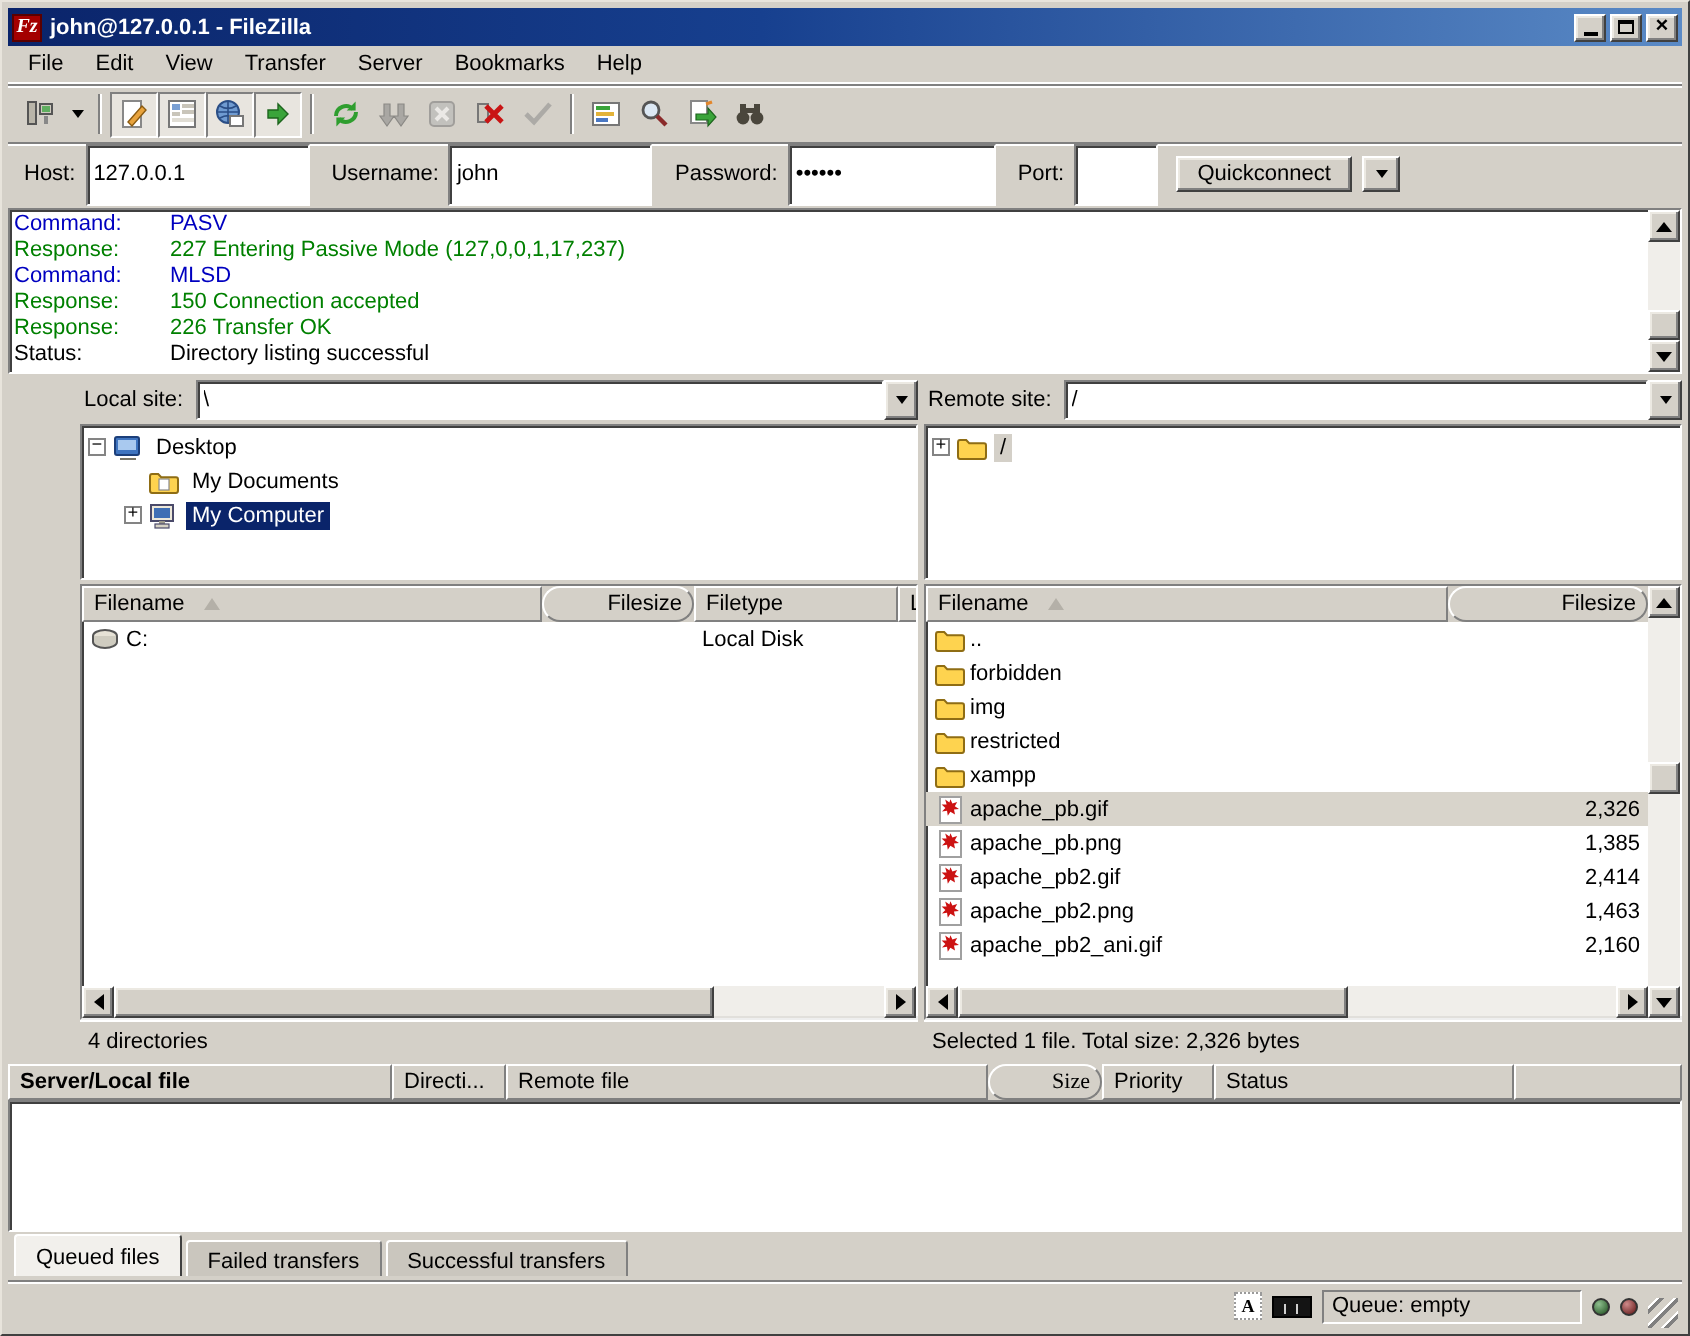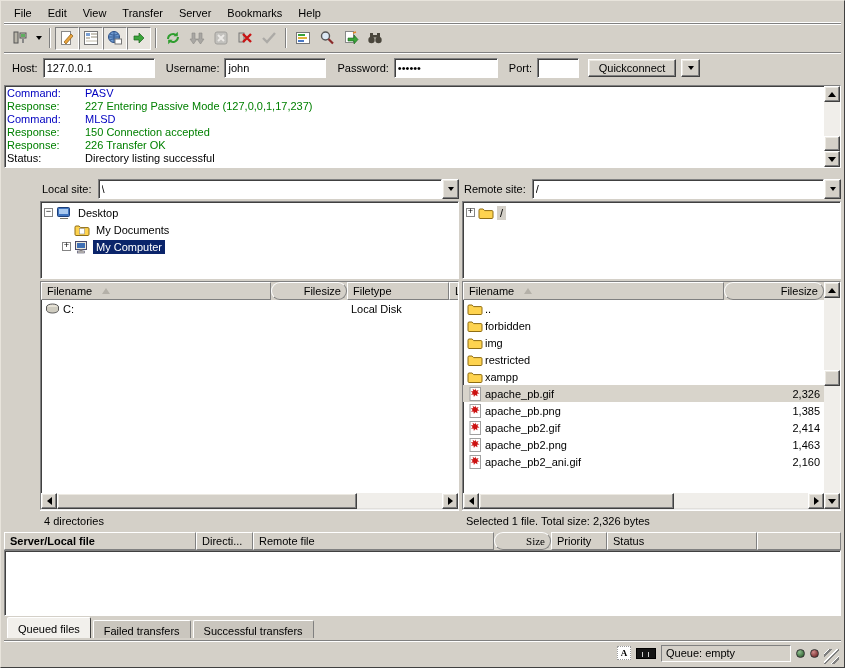--- a/index.html
+++ b/index.html
@@ -36,21 +36,21 @@
   .tb.on { border:1px solid; border-color:#808080 #fff #fff #808080; background:#e8e5df; }
   .tb.dis svg { filter:grayscale(1); opacity:.55; }
   .tb-drop { width:13px; height:23px; display:flex; align-items:center; justify-content:center; }
   .tsep { width:2px; height:20px; border-left:1px solid #808080; border-right:1px solid #fff; margin:0 4px; }
   .tri-down { width:0; height:0; border-left:3px solid transparent; border-right:3px solid transparent; border-top:4px solid #000; }
 
   
   .qc { height:31px; flex:0 0 31px; display:flex; align-items:center; padding:0 8px; gap:5px;
         border-top:1px solid #808080; box-shadow: inset 0 1px 0 #fff; }
   .qc label { margin-left:6px; }
-  .field { height:20px; background:#fff; padding:1px 3px; font:11px "Liberation Sans",sans-serif;
+  .field { height:31px; background:#fff; padding:1px 3px; font:11px "Liberation Sans",sans-serif;
            border:1px solid; border-color:#808080 #fff #fff #808080;
            box-shadow: inset 1px 1px 0 #404040; outline:none; }
   .btn3d { height:18px; background:#d4d0c8; font:11px "Liberation Sans",sans-serif;
            border:1px solid; border-color:#fff #404040 #404040 #fff;
            box-shadow: inset -1px -1px 0 #808080, inset 1px 1px 0 #ece9e2;
            display:flex; align-items:center; justify-content:center; }
 
   
   .log { flex:0 0 83px; margin-top:2px; background:#fff; display:flex;
          border:1px solid; border-color:#808080 #fff #fff #808080; box-shadow: inset 1px 1px 0 #404040; }
@@ -69,21 +69,21 @@
   .sb-track { flex:1; position:relative; }
   .sb-thumb { position:absolute; background:#d4d0c8;
               border:1px solid; border-color:#fff #404040 #404040 #fff;
               box-shadow: inset -1px -1px 0 #808080, inset 1px 1px 0 #ece9e2; }
   .a-up { width:0;height:0;border-left:4px solid transparent;border-right:4px solid transparent;border-bottom:5px solid #000; }
   .a-dn { width:0;height:0;border-left:4px solid transparent;border-right:4px solid transparent;border-top:5px solid #000; }
   .a-lf { width:0;height:0;border-top:4px solid transparent;border-bottom:4px solid transparent;border-right:5px solid #000; }
   .a-rt { width:0;height:0;border-top:4px solid transparent;border-bottom:4px solid transparent;border-left:5px solid #000; }
 
   
-  .panes { flex:1; display:flex; margin-top:10px; min-height:0;padding-left:36px; }
+  .panes { flex:1; display:flex; margin-top:2px; min-height:0;padding-left:36px; }
   .pane { display:flex; flex-direction:column; min-width:0; }
   .pane-left { width:419px; flex:0 0 419px; }
   .splitter { width:3px; flex:0 0 3px; }
   .pane-right { flex:1; }
 
   .site-row { height:21px; flex:0 0 21px; display:flex; align-items:center; }
   .site-label { padding:0 6px 0 2px; }
   .combo { flex:1; display:flex; height:20px; }
   .combo .field { flex:1; height:20px; }
   .combo-btn { width:17px; height:20px; }
@@ -189,20 +189,33 @@
       </g>
     <g id="ic-disk">
         <ellipse cx="7.5" cy="6" rx="6" ry="3" fill="#e6e2d6" stroke="#555"></ellipse>
         <path d="M1.5 6v3c0 1.6 2.7 3 6 3s6-1.4 6-3V6" fill="#cfccc0" stroke="#555"></path>
       </g>
   </defs>
 </svg>
 
 <div class="win">
 
+  <div class="titlebar">
+    <div class="app-icon">Fz</div>
+    <div class="title-text">john@127.0.0.1 - FileZilla</div>
+    <div class="cap-btn">
+        <div class="glyph-min"></div>
+      </div>
+    <div class="cap-btn">
+        <div class="glyph-max"></div>
+      </div>
+    <div class="cap-btn">
+        <span class="glyph-close">×</span>
+      </div>
+  </div>
 
   <div class="menubar">
     <span class="menu-item">File</span>
     <span class="menu-item">Edit</span>
     <span class="menu-item">View</span>
     <span class="menu-item">Transfer</span>
     <span class="menu-item">Server</span>
     <span class="menu-item">Bookmarks</span>
     <span class="menu-item">Help</span>
   </div>

